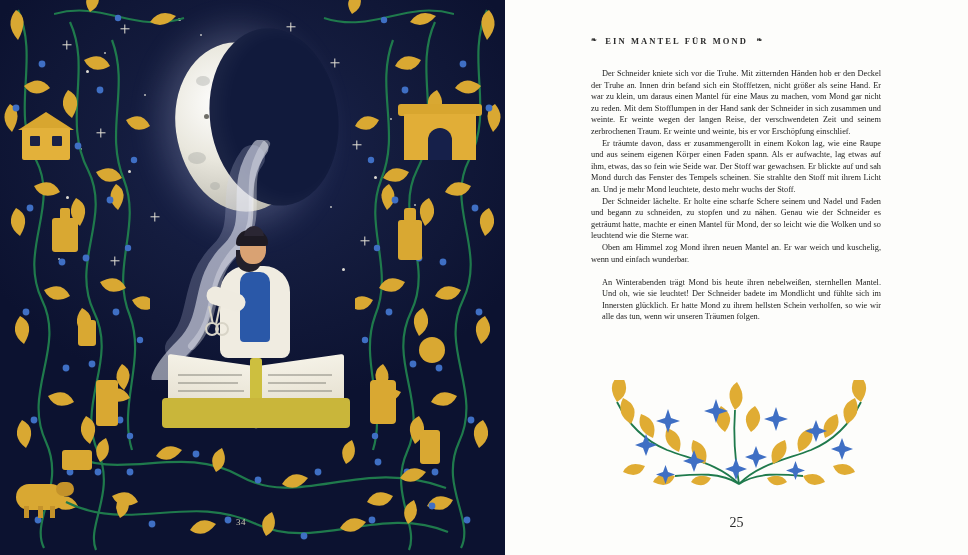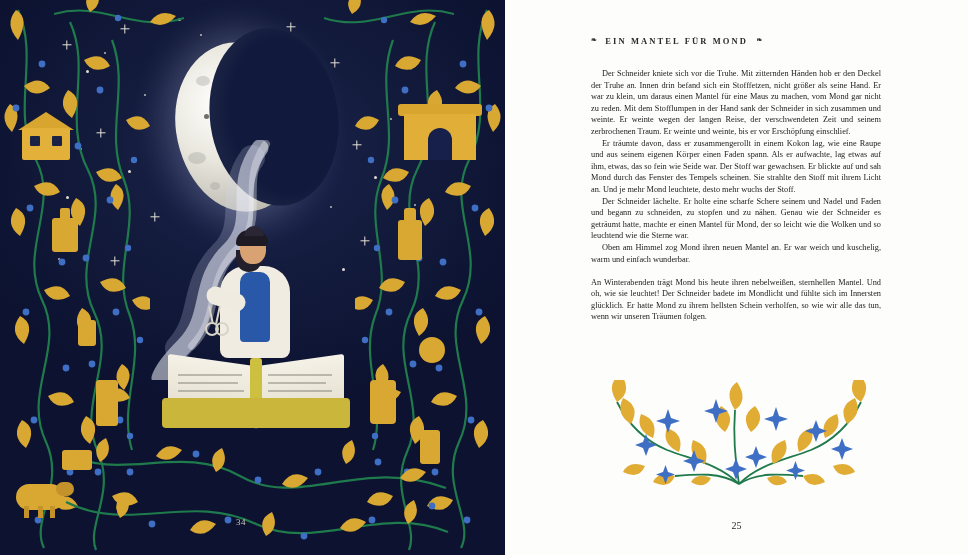--- a/index.html
+++ b/index.html
@@ -311,29 +311,29 @@
   .body-p {
     font-size: 8.3px;
     line-height: 11.6px;
     color: #1c1c1c;
     text-align: justify;
     text-indent: 11px;
     margin: 0;
     font-family: "Liberation Serif", serif;
     hyphens: auto;
   }
-  .body-p.noindent { text-indent: 0; }
+  .body-p.noindent { text-indent: 0; margin-left: 11px; }
   .gap { height: 11.6px; }
 
   .page-num-right {
     position: absolute;
     left: 0; right: 0;
     bottom: 24px;
     text-align: center;
-    font-size: 10px;
+    font-size: 14px;
     color: #2a2a2a;
     font-family: "Liberation Serif", serif;
   }
 
   
   .ornament {
     position: absolute;
     left: 96px;
     top: 380px;
     width: 276px;
@@ -643,21 +643,21 @@
 
       <div class="chapter-head">
         <span class="orn">❧</span>
         &nbsp;<span>EIN MANTEL FÜR MOND</span>&nbsp;
         <span class="orn">❧</span>
       </div>
 
       <p class="body-p">Der Schneider kniete sich vor die Truhe. Mit zitternden Händen hob er den Deckel der Truhe an. Innen drin befand sich ein Stofffetzen, nicht größer als seine Hand. Er war zu klein, um daraus einen Mantel für eine Maus zu machen, vom Mond gar nicht zu reden. Mit dem Stofflumpen in der Hand sank der Schneider in sich zusammen und weinte. Er weinte wegen der langen Reise, der verschwendeten Zeit und seinem zerbrochenen Traum. Er weinte und weinte, bis er vor Erschöpfung einschlief.</p>
       <p class="body-p">Er träumte davon, dass er zusammengerollt in einem Kokon lag, wie eine Raupe und aus seinem eigenen Körper einen Faden spann. Als er aufwachte, lag etwas auf ihm, etwas, das so fein wie Seide war. Der Stoff war gewachsen. Er blickte auf und sah Mond durch das Fenster des Tempels scheinen. Sie strahlte den Stoff mit ihrem Licht an. Und je mehr Mond leuchtete, desto mehr wuchs der Stoff.</p>
       <p class="body-p">Der Schneider lächelte. Er holte eine scharfe Schere seinem und Nadel und Faden und begann zu schneiden, zu stopfen und zu nähen. Genau wie der Schneider es geträumt hatte, machte er einen Mantel für Mond, der so leicht wie die Wolken und so leuchtend wie die Sterne war.</p>
-      <p class="body-p">Oben am Himmel zog Mond ihren neuen Mantel an. Er war weich und kuschelig, warm und einfach wunderbar.</p>
+      <p class="body-p">Oben am Himmel zog Mond ihren neuen Mantel an. Er war weich und kuschelig, wenn und einfach wunderbar.</p>
 
       <div class="gap"></div>
 
       <p class="body-p noindent">An Winterabenden trägt Mond bis heute ihren nebelweißen, sternhellen Mantel. Und oh, wie sie leuchtet! Der Schneider badete im Mondlicht und fühlte sich im Innersten glücklich. Er hatte Mond zu ihrem hellsten Schein verholfen, so wie wir alle das tun, wenn wir unseren Träumen folgen.</p>
     </div>
 
     <svg class="ornament" viewBox="0 0 276 110">
       <g stroke="#1f7a4c" stroke-width="1.8" fill="none">
         <path d="M138 104 C118 84, 92 80, 66 70 C42 60, 26 42, 16 22"></path>
         <path d="M138 104 C158 84, 184 80, 210 70 C234 60, 250 42, 260 22"></path>

